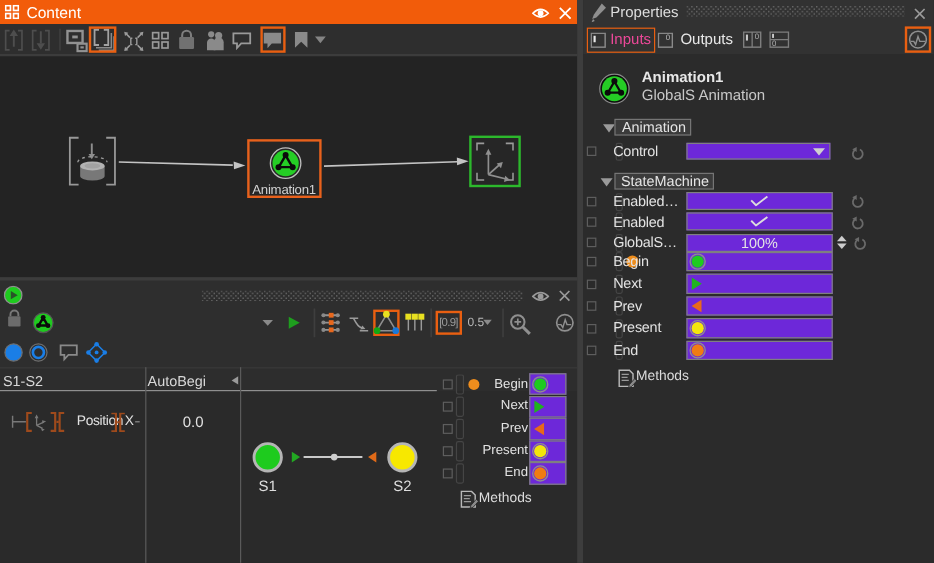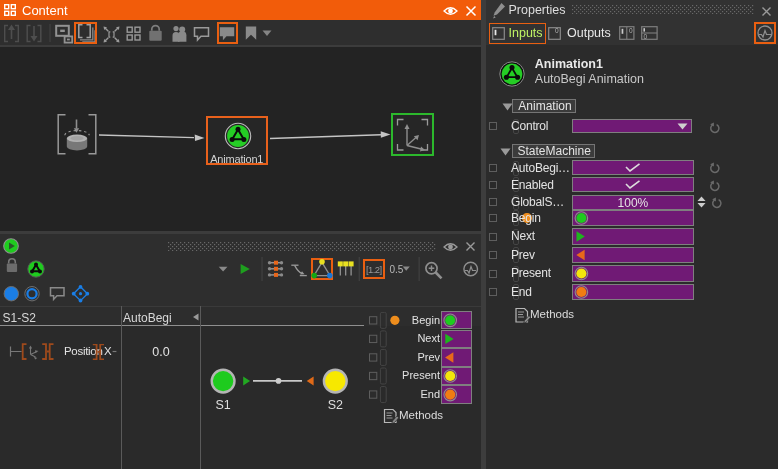--- a/index.html
+++ b/index.html
@@ -21,21 +21,21 @@
 
 #vdiv { left:481px; top:0; width:5px; height:469px; background:#3d3d3d; }
 
 
 #logic { left:0; top:234px; width:481px; height:235px; background:#2e2e2e; }
 
 
 #props { left:486px; top:0; width:292px; height:469px; background:#2b2b2b; }
 
 .obox { position:absolute; border:2px solid #e95f11; }
-.field { position:absolute; background:#701a75; border:1px solid #7f7f7f; }
+.field { position:absolute; background:#6d28d9; border:1px solid #7f7f7f; }
 .cb { position:absolute; width:8px; height:8px; border:1px solid #5e5e5e; background:#2a2a2a; }
 .grip { position:absolute; width:6px; border:1px solid #454545; border-radius:2px; }
 .rowlabel { position:absolute; font-size:12px; color:#e2e2e2; text-align:left; letter-spacing:-0.2px; }
 .rowlabel2 { position:absolute; font-size:11px; color:#e2e2e2; text-align:right; }
 </style>
 </head>
 <body>
 <div id="app">
 
   <div id="content" class="abs">
@@ -277,21 +277,21 @@
 
       <circle cx="431.5" cy="15.3" r="5.6" fill="none" stroke="#8f8f8f" stroke-width="1.7"></circle>
       <path d="M431.5 12.5 v5.6 M428.7 15.3 h5.6" stroke="#8f8f8f" stroke-width="1.4"></path>
       <path d="M435.7 19.5 L441.5 25.3" stroke="#8f8f8f" stroke-width="2.6"></path>
 
       <circle cx="470.7" cy="16" r="6.8" fill="none" stroke="#8f8f8f" stroke-width="1.4"></circle>
       <path d="M465 17.5 h2.5 l1.5 2.5 l2 -6.5 l1.5 4 h3.5" fill="none" stroke="#8f8f8f" stroke-width="1.2"></path>
     </svg>
     <div class="obox" style="left:311px;top:24px;width:22px;height:21.5px"></div>
     <div class="obox" style="left:362.7px;top:24.5px;width:22px;height:20.5px"></div>
-    <div class="abs" style="left:364.7px;top:29.5px;width:18px;text-align:center;font-size:9.5px;color:#9a9a9a;letter-spacing:-0.6px">[1.2]</div>
+    <div class="abs" style="left:364.7px;top:29.5px;width:18px;text-align:center;font-size:9.5px;color:#9a9a9a;letter-spacing:-0.6px">[0.9]</div>
     <div class="abs" style="left:389.5px;top:30px;font-size:10px;color:#b8b8b8">0.5</div>
 
     <svg class="abs" style="left:0;top:51px" width="120" height="21" viewBox="0 0 120 21">
       <circle cx="11.3" cy="8.7" r="7.2" fill="#1a7ee6" stroke="#6e6e6e" stroke-width="1"></circle>
       <circle cx="32" cy="8.7" r="7.2" fill="none" stroke="#6e6e6e" stroke-width="1"></circle>
       <circle cx="32" cy="8.7" r="4.6" fill="none" stroke="#1a7ee6" stroke-width="2.2"></circle>
       <path d="M50.5 2.8 h13.5 v8 h-7 l-3.4 3.6 v-3.6 h-3.1 Z" fill="none" stroke="#8a8a8a" stroke-width="1.5"></path>
       <g stroke="#1a7ee6" stroke-width="1.3" fill="#1a7ee6">
         <path d="M73.5 8.7 L80.5 1.7 L87.5 8.7 L80.5 15.7 Z" fill="none"></path>
         <circle cx="80.5" cy="1.9" r="1.9" stroke="none"></circle>
@@ -416,21 +416,21 @@
     </svg>
     <svg class="abs" style="left:275px;top:6px" width="11" height="11" viewBox="0 0 11 11">
       <path d="M1.5 1.5 L9.5 9.5 M9.5 1.5 L1.5 9.5" stroke="#9a9a9a" stroke-width="1.4"></path>
     </svg>
 
     <div class="obox" style="left:2.5px;top:22.5px;width:57px;height:21px;border-width:1.5px"></div>
     <svg class="abs" style="left:5.5px;top:26.5px" width="13" height="13" viewBox="0 0 13 13">
       <rect x="0.7" y="0.7" width="11.6" height="11.6" fill="none" stroke="#8a8a8a" stroke-width="1.2"></rect>
       <rect x="2.6" y="2.8" width="1.8" height="5.4" fill="#e8e8e8"></rect>
     </svg>
-    <div class="abs" style="left:22.5px;top:25.5px;font-size:12.5px;color:#bef264">Inputs</div>
+    <div class="abs" style="left:22.5px;top:25.5px;font-size:12.5px;color:#ec4899">Inputs</div>
     <svg class="abs" style="left:62px;top:26.5px" width="13" height="13" viewBox="0 0 13 13">
       <rect x="0.7" y="0.7" width="11.6" height="11.6" fill="none" stroke="#8a8a8a" stroke-width="1.2"></rect>
       <text x="8.7" y="6.4" font-size="6.5" fill="#b8b8b8" text-anchor="middle" font-family="Liberation Sans">0</text>
     </svg>
     <div class="abs" style="left:81px;top:25.5px;font-size:12.5px;color:#e8e8e8">Outputs</div>
     <svg class="abs" style="left:133px;top:26px" width="16" height="14" viewBox="0 0 16 14">
       <rect x="0.7" y="0.7" width="14.2" height="12.6" fill="none" stroke="#7e7e7e" stroke-width="1.2"></rect>
       <line x1="7.8" y1="0.7" x2="7.8" y2="13.3" stroke="#7e7e7e" stroke-width="1.1"></line>
       <rect x="2.6" y="2.8" width="1.7" height="5" fill="#cacaca"></rect>
       <text x="11.7" y="6.6" font-size="6.5" fill="#b0b0b0" text-anchor="middle" font-family="Liberation Sans">0</text>
@@ -449,41 +449,41 @@
 
     <svg class="abs" style="left:13px;top:61px" width="26" height="26" viewBox="0 0 26 26">
       <circle cx="13" cy="13" r="12.2" fill="#0d0d0d" stroke="#8a8a8a" stroke-width="1"></circle>
       <circle cx="13" cy="13" r="10.4" fill="#25cd25"></circle>
       <path d="M13 6.9 L18.3 16.1 H7.7 Z" fill="none" stroke="#0b0b0b" stroke-width="1.9" stroke-linejoin="round"></path>
       <circle cx="13" cy="6.6" r="2.55" fill="#0b0b0b"></circle>
       <circle cx="7.4" cy="16.3" r="2.55" fill="#0b0b0b"></circle>
       <circle cx="18.6" cy="16.3" r="2.55" fill="#0b0b0b"></circle>
     </svg>
     <div class="abs" style="left:48.8px;top:57px;font-size:12.5px;font-weight:bold;color:#e8e8e8">Animation1</div>
-    <div class="abs" style="left:48.8px;top:72px;font-size:12.5px;color:#c8c8c8">AutoBegi Animation</div>
+    <div class="abs" style="left:48.8px;top:72px;font-size:12.5px;color:#c8c8c8">GlobalS Animation</div>
 
     <svg class="abs" style="left:15.5px;top:103px" width="11" height="8" viewBox="0 0 11 8">
         <path d="M0.5 0.5 h10 l-5 7 Z" fill="#9a9a9a"></path>
       </svg>
     <div class="abs" style="left:26.3px;top:99.4px;width:64px;height:14px;background:#3b3b3b;border:1px solid #757575;font-size:12px;color:#e4e4e4;padding-left:5px;line-height:12.5px">Animation</div>
     <div class="cb" style="left:3px;top:122.1px"></div>
     <div class="grip" style="left:27px;top:118.6px;height:15px"></div>
     <div class="rowlabel" style="left:25px;top:119.3px;width:59.5px">Control</div>
     <div class="field" style="left:85.6px;top:118.7px;width:120.2px;height:14.8px"></div>
     <svg class="abs" style="left:190.5px;top:122.8px" width="11" height="7" viewBox="0 0 11 7">
         <path d="M0.5 0.5 h10 l-5 6 Z" fill="#cfcfcf"></path>
       </svg>
 
     <svg class="abs" style="left:14px;top:148px" width="11" height="8" viewBox="0 0 11 8">
         <path d="M0.5 0.5 h10 l-5 7 Z" fill="#9a9a9a"></path>
       </svg>
     <div class="abs" style="left:25.5px;top:144.3px;width:83.5px;height:14px;background:#3b3b3b;border:1px solid #757575;font-size:12px;color:#e4e4e4;padding-left:5px;line-height:12.5px">StateMachine</div>
     <div class="cb" style="left:3px;top:163.7px"></div>
     <div class="grip" style="left:27px;top:160.5px;height:15px"></div>
-    <div class="rowlabel" style="left:25px;top:160.8px;width:59.5px">AutoBegi…</div>
+    <div class="rowlabel" style="left:25px;top:160.8px;width:59.5px">Enabled…</div>
     <div class="field" style="left:85.6px;top:160px;width:122.7px;height:15px"></div>
     <div class="cb" style="left:3px;top:180.8px"></div>
     <div class="grip" style="left:27px;top:177.3px;height:15px"></div>
     <div class="rowlabel" style="left:25px;top:178px;width:59.5px">Enabled</div>
     <div class="field" style="left:85.6px;top:177.3px;width:122.7px;height:15px"></div>
     <div class="cb" style="left:3px;top:198.2px"></div>
     <div class="grip" style="left:27px;top:194.7px;height:15px"></div>
     <div class="rowlabel" style="left:25px;top:195.3px;width:59.5px">GlobalS…</div>
     <div class="field" style="left:85.6px;top:194.6px;width:122.7px;height:15px;text-align:center;font-size:12px;color:#e4e4e4;line-height:14px">100%</div>
     <svg class="abs" style="left:139px;top:163px" width="16" height="9" viewBox="0 0 16 9">

